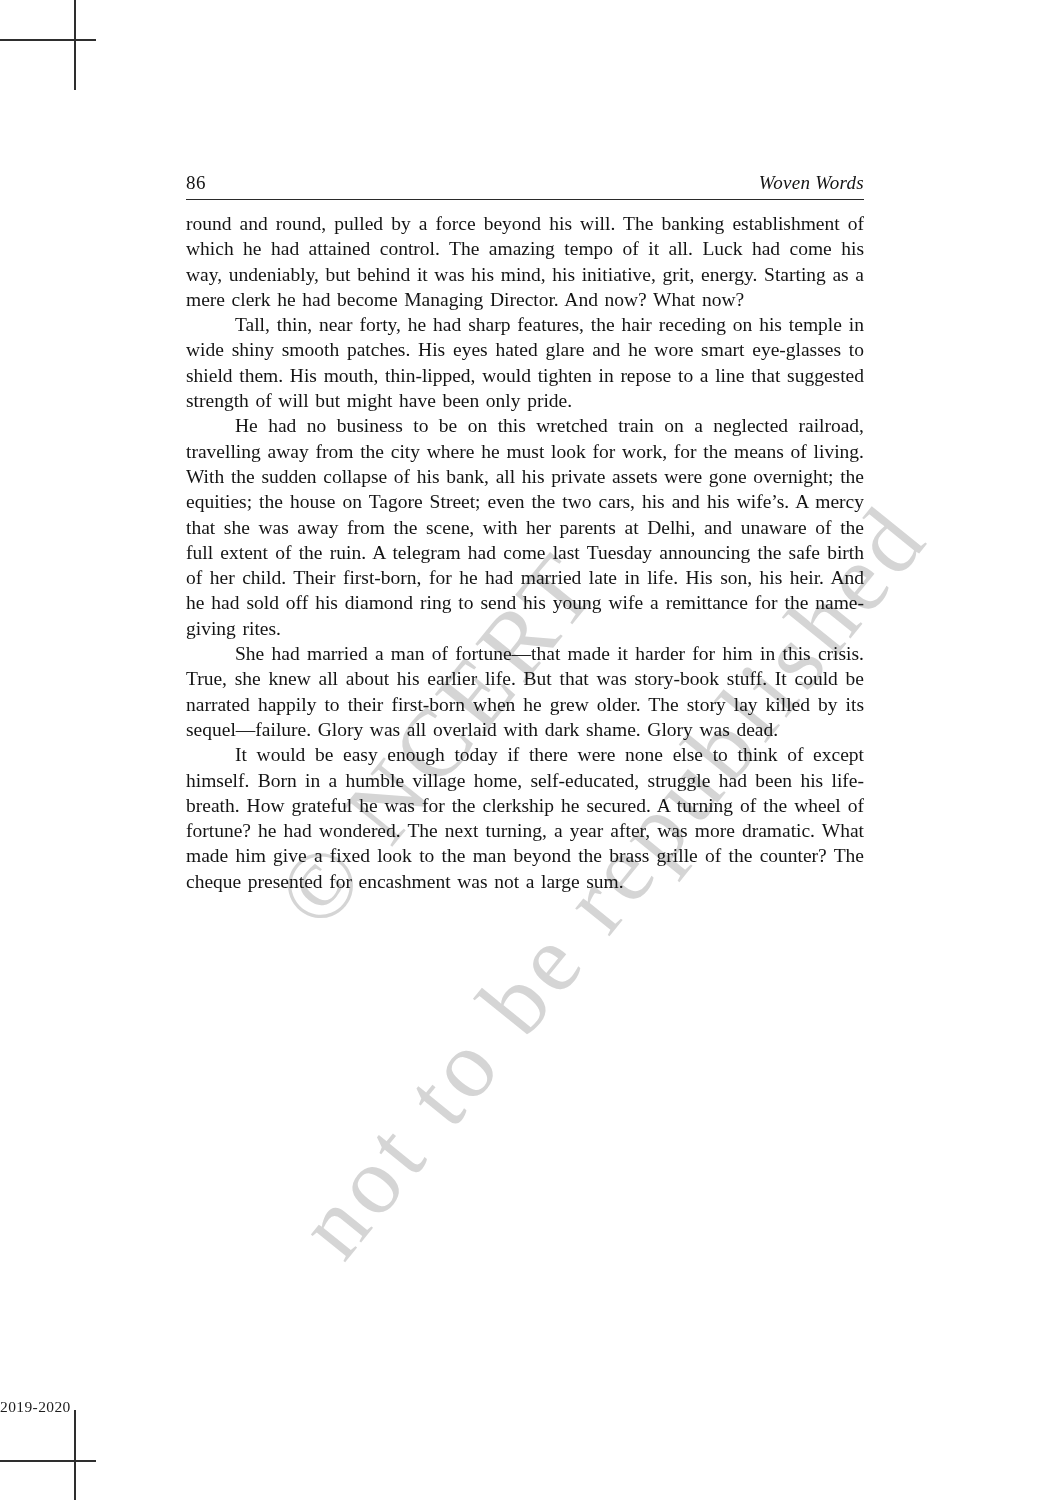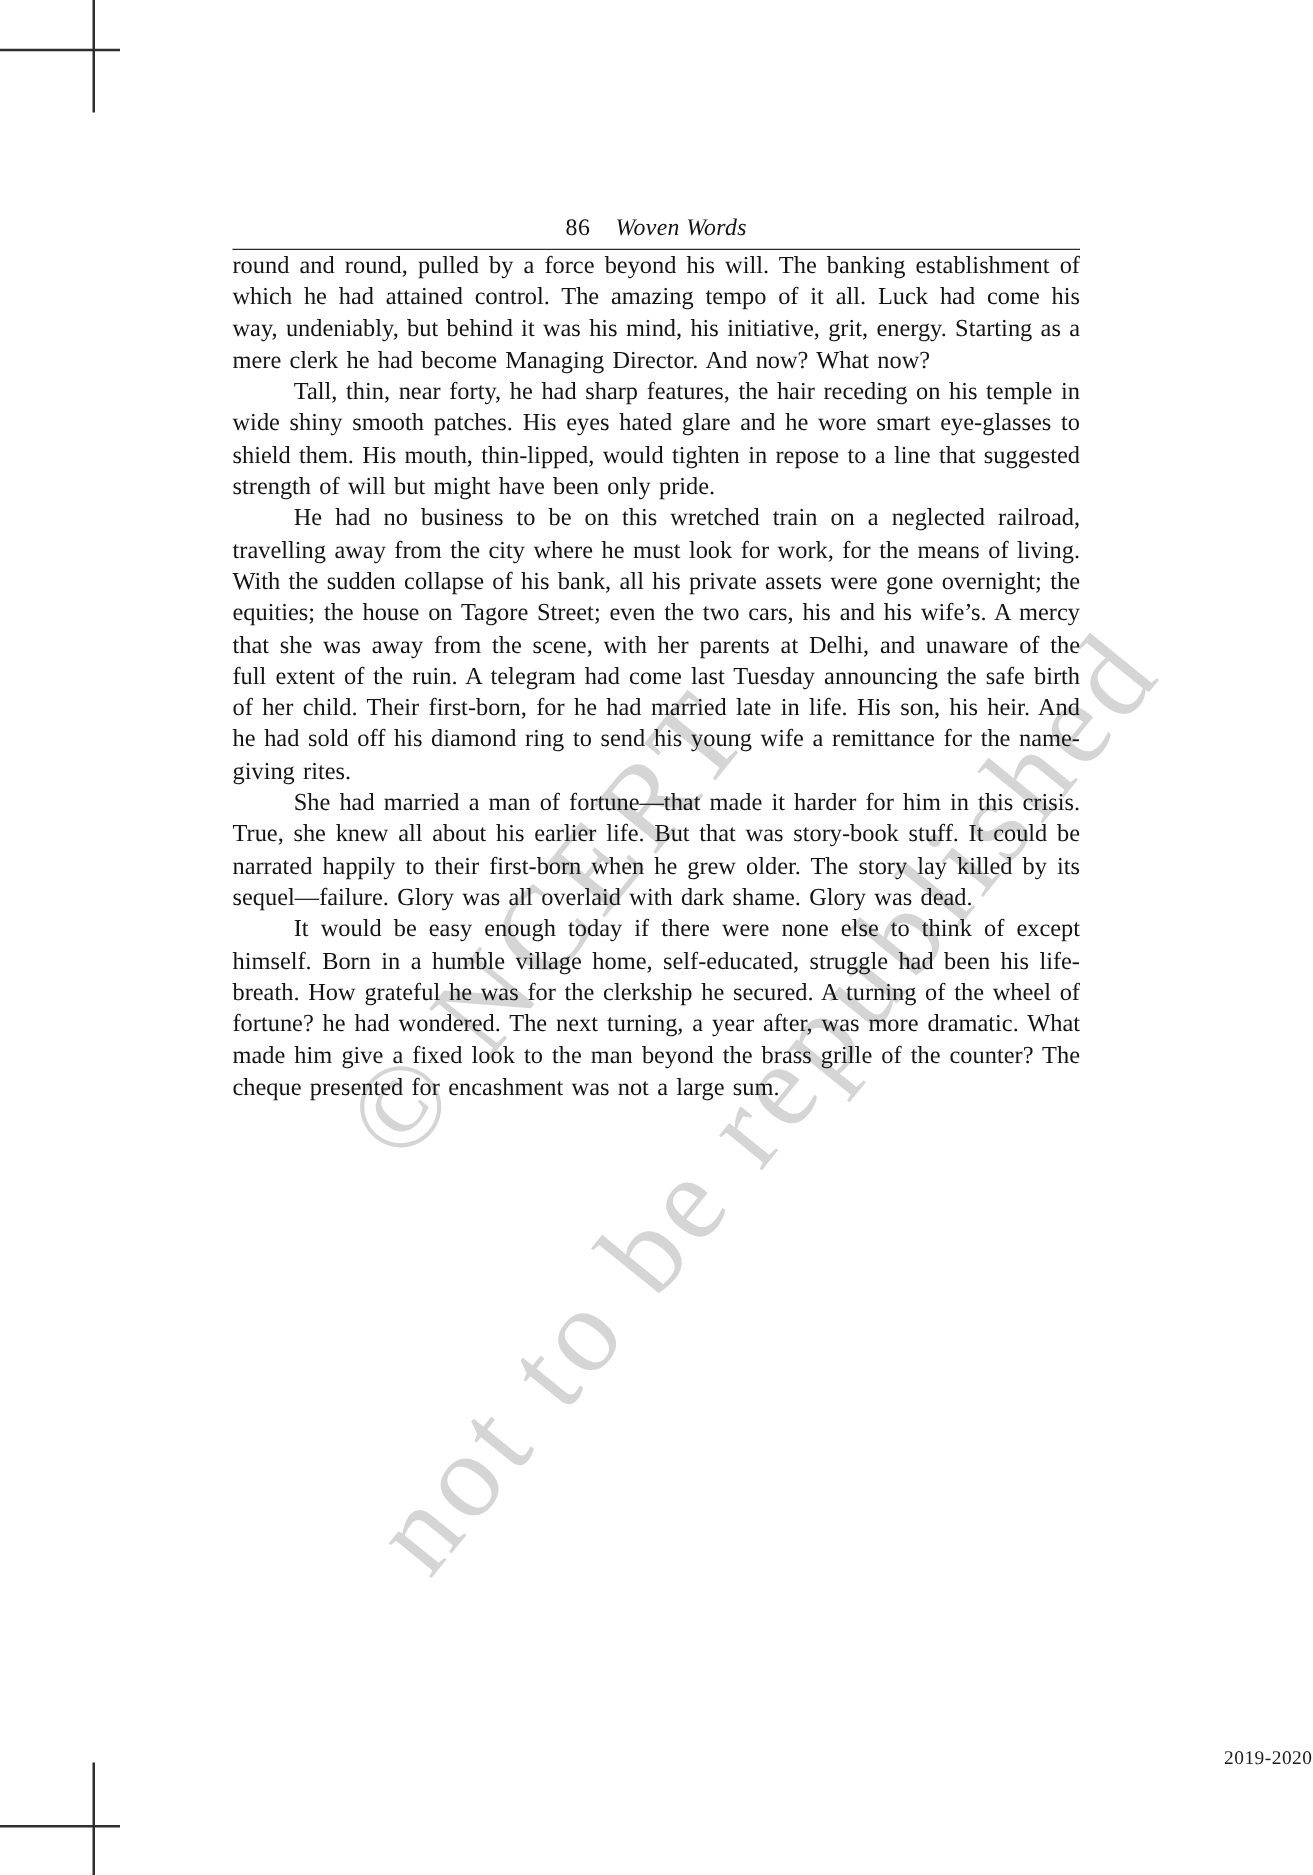--- a/index.html
+++ b/index.html
@@ -46,50 +46,51 @@
   .content {
     position: absolute;
     left: 186px;
     top: 172px;
     width: 678px;
     z-index: 2;
     color: #141414;
   }
   .header {
     display: flex;
-    justify-content: center;
+    justify-content: space-between;
     align-items: baseline;
     font-size: 19px;
     padding-bottom: 5px;
     border-bottom: 1.6px solid #2a2a2a;
   }
   .page-number { font-style: normal; letter-spacing: 0.5px; }
   .running-title { font-style: italic; letter-spacing: 0.3px; margin-left: 20px; }
 
   .bodytext {
+    margin-top: 11px;
     font-size: 19.5px;
     line-height: 25.3px;
     text-align: justify;
     word-spacing: 0.09em;
   }
   .bodytext p {
     margin: 0;
     padding: 0;
   }
   .bodytext p.indent {
     text-indent: 49px;
   }
 
   
   .footer {
     position: absolute;
     left: 0;
     top: 1398px;
     width: 1050px;
-    text-align: right;
+    text-align: left;
     font-size: 15.5px;
     color: #1c1c1c;
     z-index: 2;
     letter-spacing: 0.4px;
   }
 </style>
 </head>
 <body>
 
 <div class="page">

